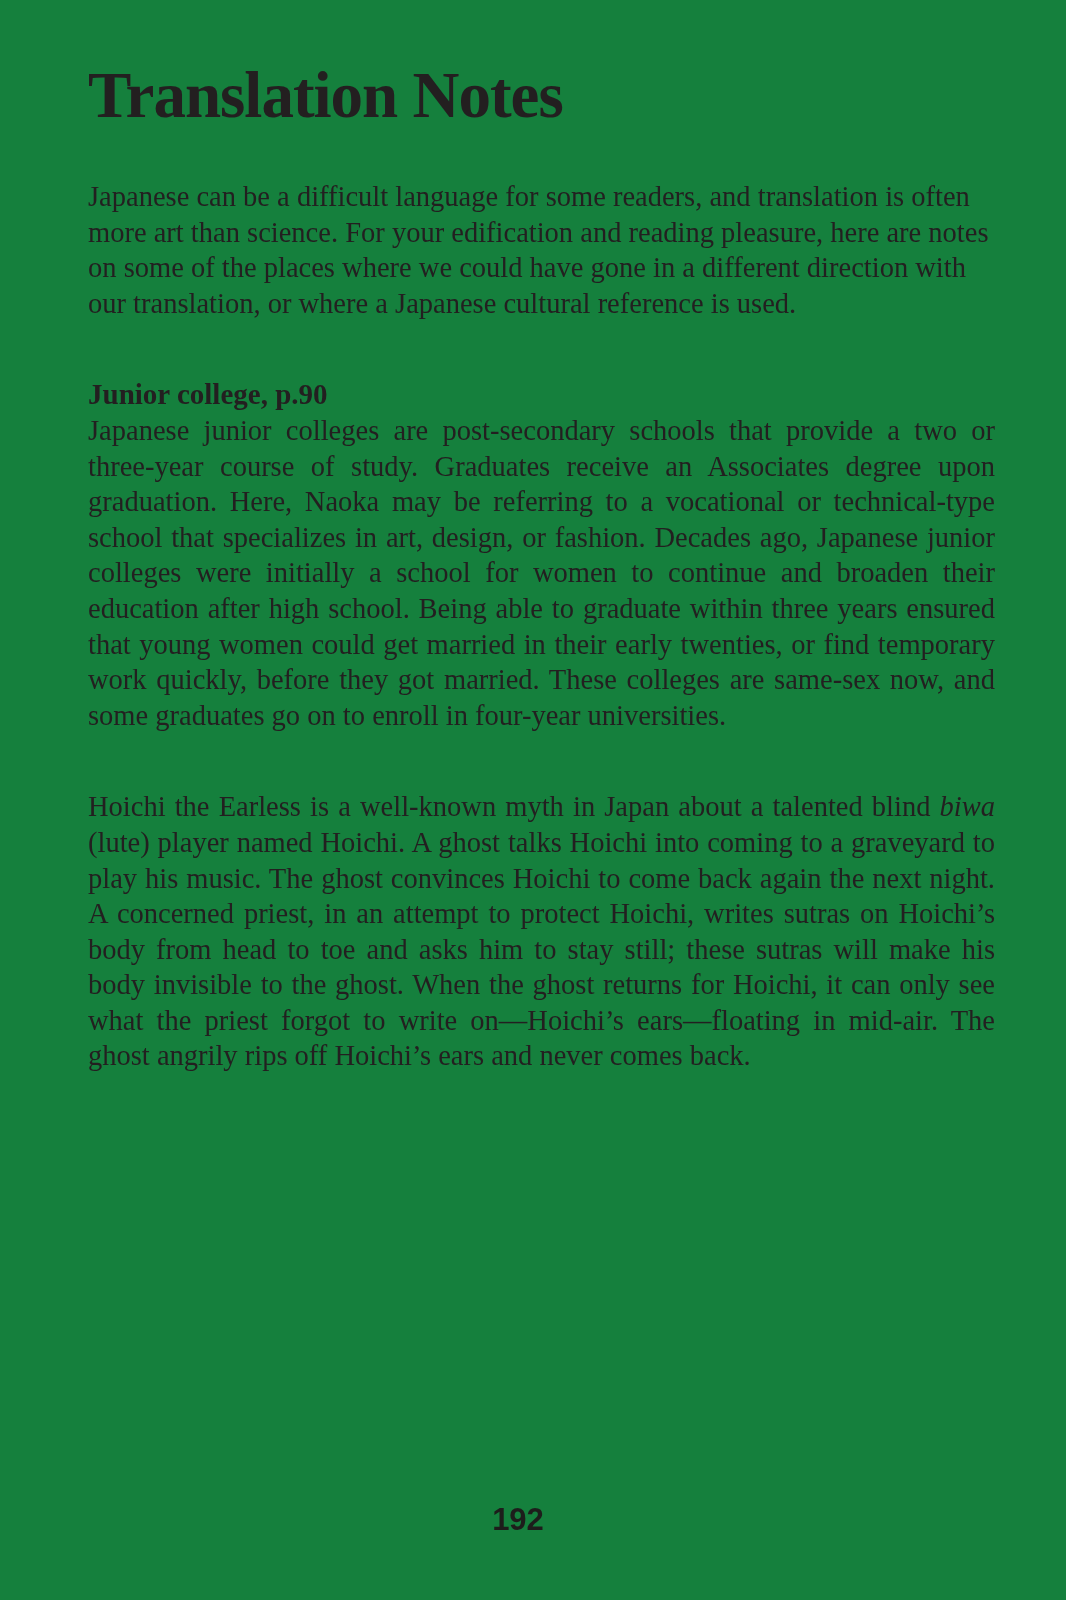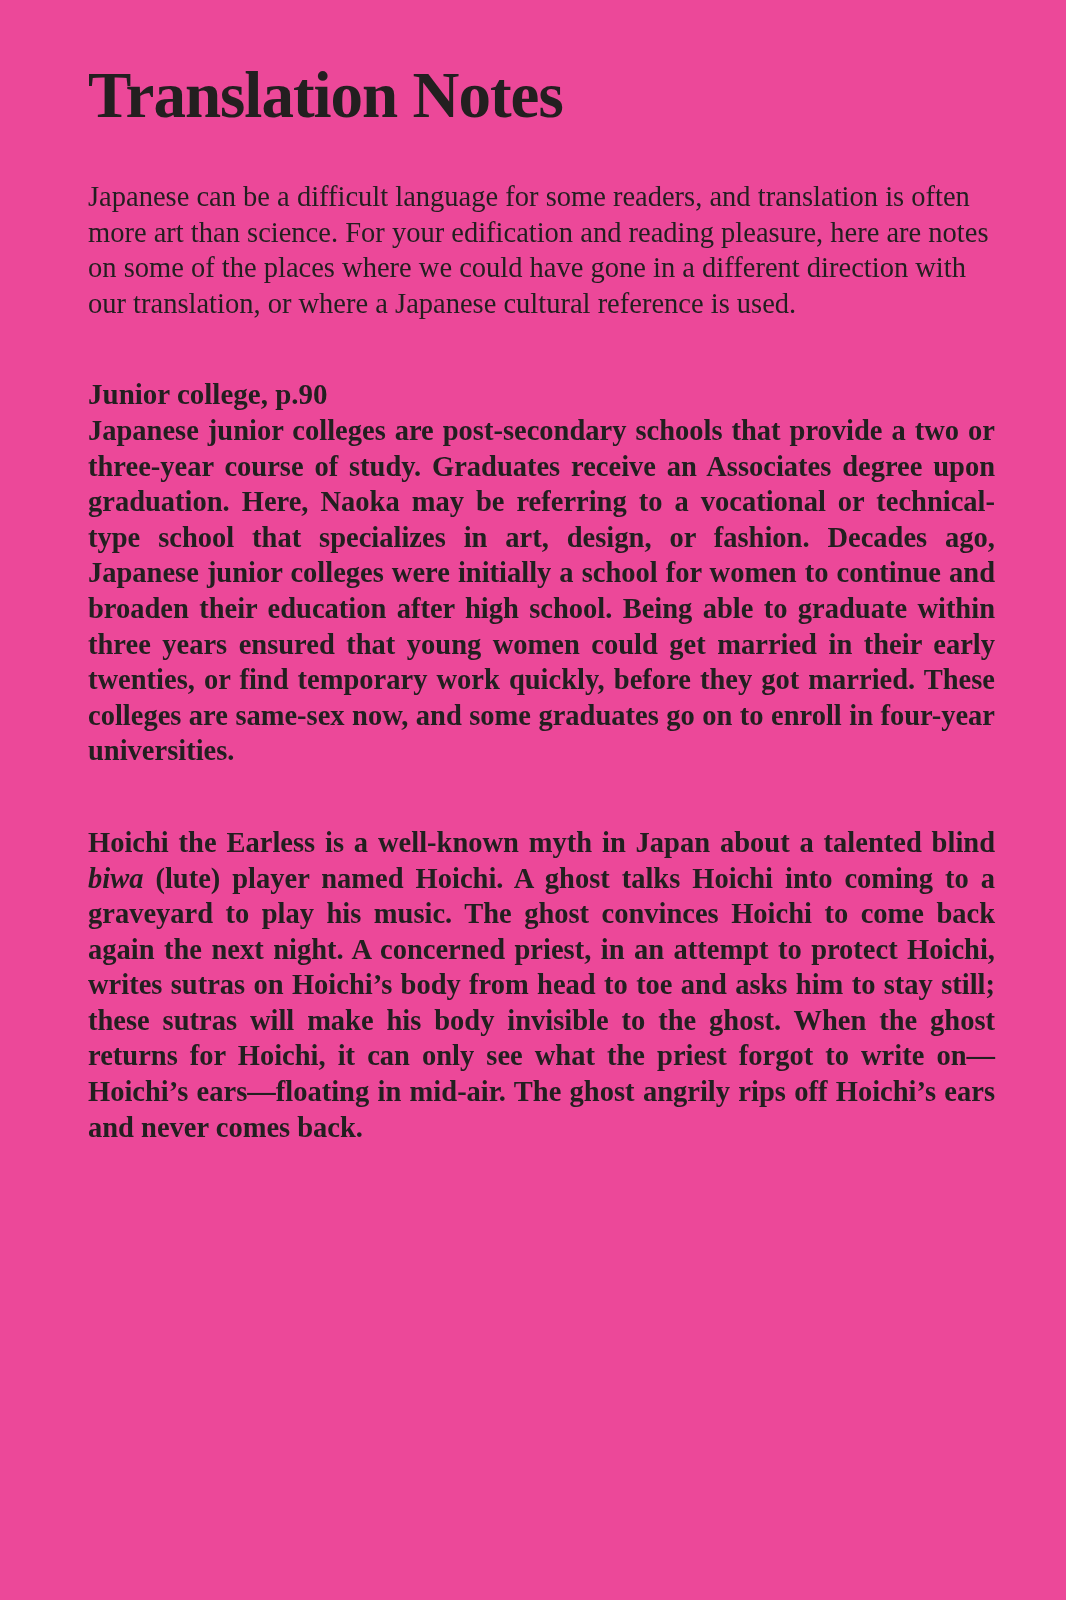--- a/index.html
+++ b/index.html
@@ -1,21 +1,21 @@
 <!DOCTYPE html>
 <html><head>
 <meta charset="utf-8">
 <style>
   html, body { margin: 0; padding: 0; background: #e8e8e8; }
   .page {
     position: relative;
     width: 1066px;
     height: 1600px;
     margin: 0 auto;
-    background: #ec4899;
+    background: #15803d;
     color: #231f20;
     font-family: "Liberation Serif", serif;
     overflow: hidden;
   }
   .content {
     position: absolute;
     left: 88px;
     top: 0;
     width: 907px;
   }
@@ -32,21 +32,21 @@
     line-height: 35.6px;
   }
   .intro { text-align: left; margin-top: 47px; }
   .section { margin-top: 56px; }
   .section-heading {
     margin: 0;
     font-size: 29px;
     line-height: 35.6px;
     font-weight: 700;
   }
-  .section-body { text-align: justify; font-weight: bold; }
+  .section-body { text-align: justify; }
   .italic-term { font-style: italic; }
   .page-number {
     position: absolute;
     top: 1502px;
     left: 0;
     width: 1036px; 
     text-align: center;
     font-family: "Liberation Sans", sans-serif;
     font-weight: 700;
     font-size: 31px;
@@ -67,13 +67,14 @@
       <h2 class="section-heading">Junior college, p.90</h2>
       <p class="para section-body">Japanese junior colleges are post-secondary schools that provide a two or three-year course of study. Graduates receive an Associates degree upon graduation. Here, Naoka may be referring to a vocational or technical-type school that specializes in art, design, or fashion. Decades ago, Japanese junior colleges were initially a school for women to continue and broaden their education after high school. Being able to graduate within three years ensured that young women could get married in their early twenties, or find temporary work quickly, before they got married. These colleges are same-sex now, and some graduates go on to enroll in four-year universities.</p>
     </div>
 
     <div class="section">
       <p class="para section-body"><span>Hoichi the Earless is a well-known myth in Japan about a talented blind </span><em class="italic-term">biwa</em><span> (lute) player named Hoichi. A ghost talks Hoichi into coming to a graveyard to play his music. The ghost convinces Hoichi to come back again the next night. A concerned priest, in an attempt to protect Hoichi, writes sutras on Hoichi’s body from head to toe and asks him to stay still; these sutras will make his body invisible to the ghost. When the ghost returns for Hoichi, it can only see what the priest forgot to write on—Hoichi’s ears—floating in mid-air. The ghost angrily rips off Hoichi’s ears and never comes back.</span></p>
     </div>
 
   </div>
 
+  <div class="page-number">192</div>
 </div>
 
 </body></html>

